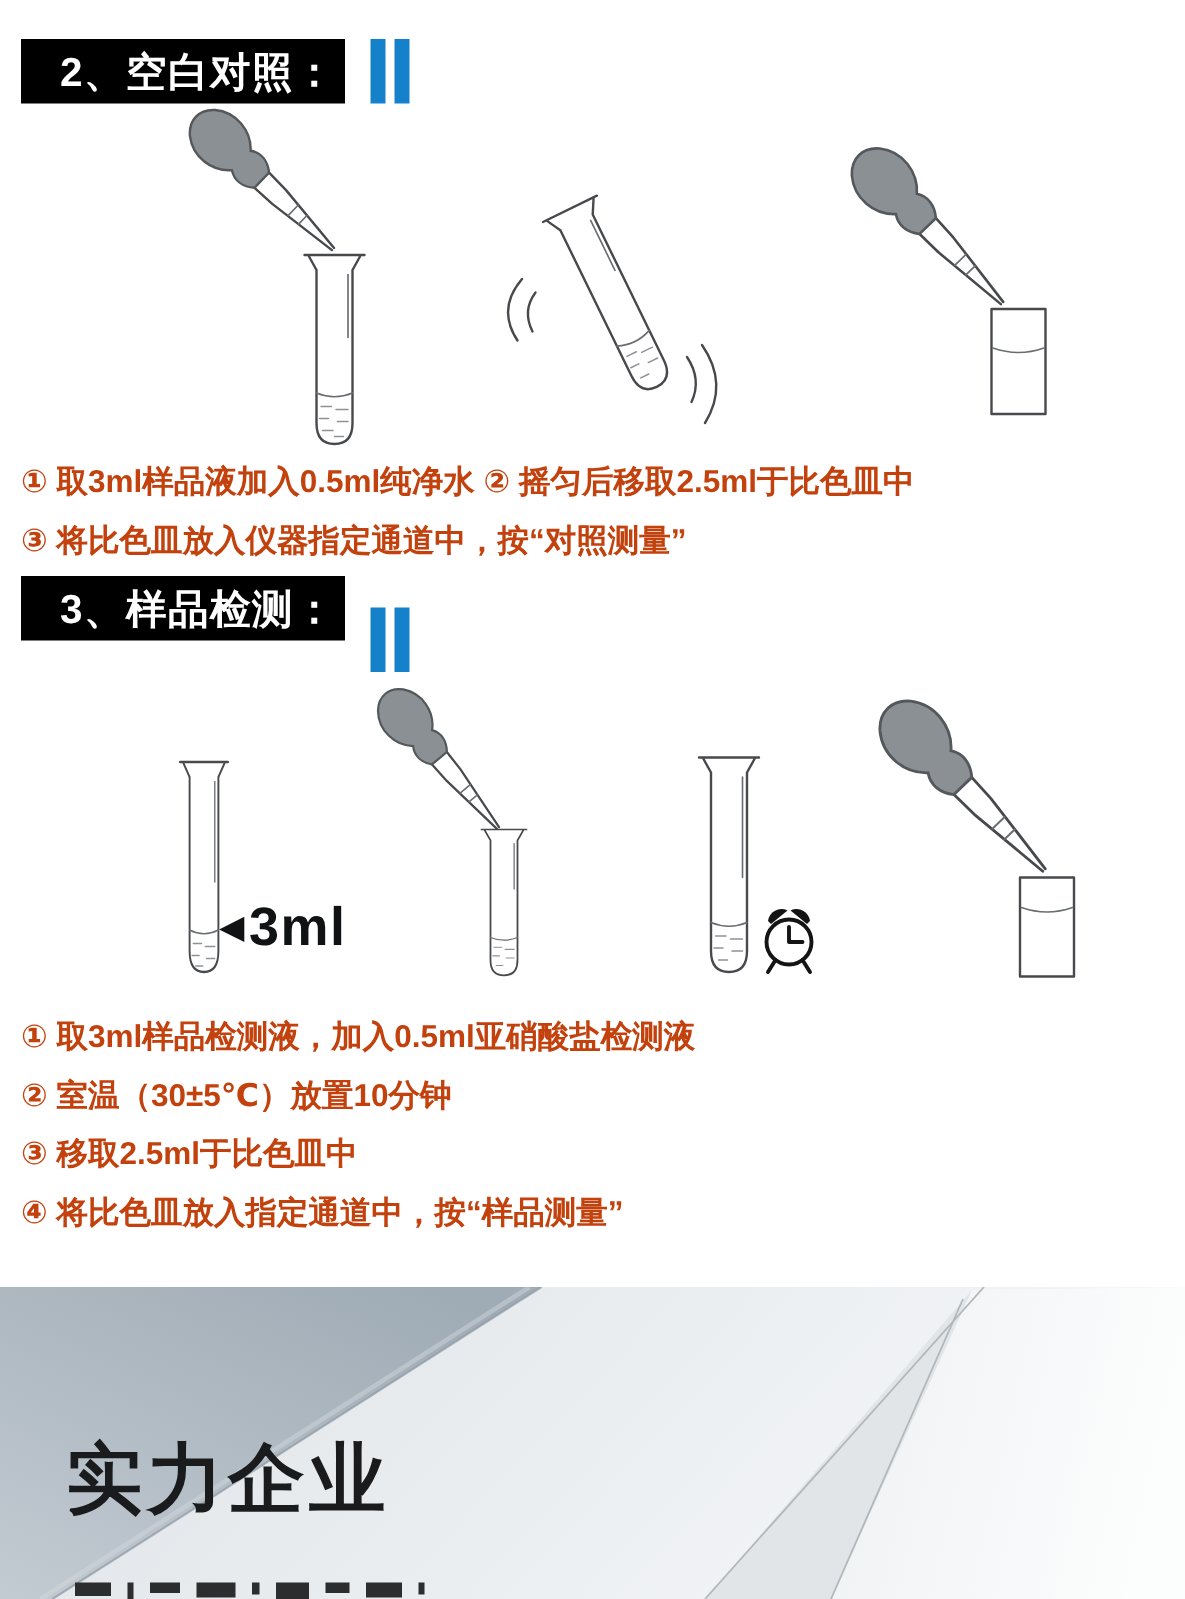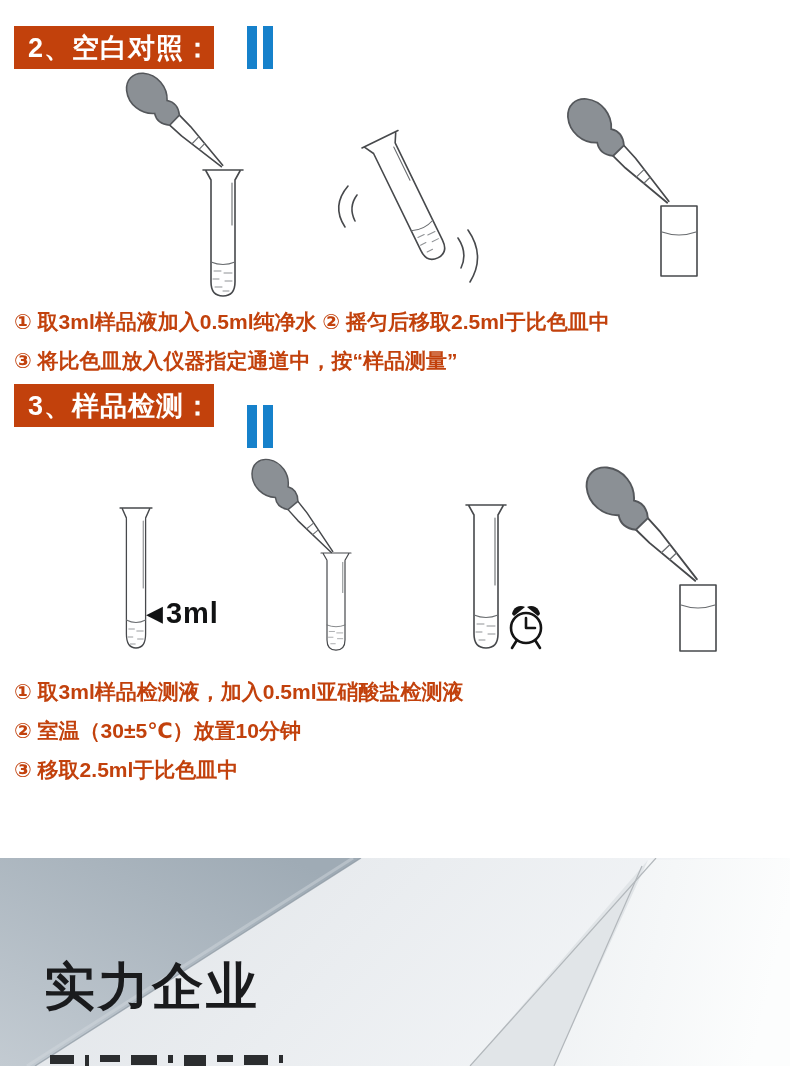--- a/index.html
+++ b/index.html
@@ -1,38 +1,38 @@
 <!DOCTYPE html>
 <html><head>
 <meta charset="utf-8">
 <style>
   html,body{margin:0;padding:0;background:#ffffff;}
   #page{position:relative;width:790px;height:1066px;margin:0 auto;background:#ffffff;
         overflow:hidden;font-family:"Liberation Sans","DejaVu Sans",sans-serif;}
 
-  .banner{position:absolute;left:14px;width:200px;height:43px;background:#c2410c;
+  .banner{position:absolute;left:14px;width:216px;height:43px;background:#000000;
           color:#ffffff;font-size:27px;font-weight:bold;letter-spacing:1px;
-          display:flex;align-items:center;padding-left:14px;box-sizing:border-box;}
+          display:flex;align-items:center;padding-left:26px;box-sizing:border-box;}
   .stripe{position:absolute;width:10px;height:43px;background:#1681cb;}
 
   .steps{position:absolute;left:14px;color:#c2410c;font-size:21px;font-weight:600;
          line-height:39px;white-space:nowrap;}
 
   .fig{position:absolute;}
   .ln{stroke:#47494c;stroke-width:1.6;fill:none;stroke-linecap:round;stroke-linejoin:round;}
   .thin{stroke:#6a6d70;stroke-width:1.1;fill:none;stroke-linecap:round;}
   .dash{stroke:#8f9295;stroke-width:1;fill:none;stroke-linecap:round;}
   .bulb{fill:#8b9095;stroke:#54575b;stroke-width:1.6;}
   .clockline{stroke:#141414;stroke-width:2.6;fill:none;stroke-linecap:round;}
   .clockfill{fill:#141414;stroke:none;}
 
   .volume-label{position:absolute;left:146px;top:597px;display:flex;align-items:center;
                 color:#111213;font-weight:bold;}
   .volume-label .tri{font-size:22px;margin-right:3px;}
-  .volume-label .vtext{font-size:29px;letter-spacing:1px;}
+  .volume-label .vtext{font-size:36px;letter-spacing:1px;}
 
   .hero{position:absolute;left:0;top:858px;width:790px;height:208px;overflow:hidden;}
   .hero-title{position:absolute;left:44px;top:962px;font-family:"Liberation Serif","DejaVu Serif",serif;
               font-weight:bold;font-size:51px;letter-spacing:3px;color:#1a1b1d;line-height:1;}
   .partial-tops{position:absolute;left:50px;top:1055px;display:flex;align-items:flex-start;gap:11px;}
   .partial-tops span{display:block;background:#2b2d2f;}
 </style>
 </head>
 <body>
 
@@ -80,21 +80,21 @@
     </g>
     <g transform="translate(140,120) rotate(-44) scale(1.08)">
       <path class="ln" d="M-1,0 L-6.5,-50 L-7,-66 M1,0 L6.5,-50 L7,-66"></path>
       <path class="thin" d="M-4,-28 L4,-28 M-4.8,-37 L4.8,-37"></path>
       <path class="bulb" d="M-7,-66 C-12,-72 -13,-79 -9,-85 C-19,-94 -21,-110 -12,-121 C-5,-129 5,-129 12,-121 C21,-110 19,-94 9,-85 C13,-79 12,-72 7,-66 Z"></path>
     </g>
   </svg>
 
   <div class="steps" style="top:302px;">
     <div>① 取3ml样品液加入0.5ml纯净水 ② 摇匀后移取2.5ml于比色皿中</div>
-    <div>③ 将比色皿放入仪器指定通道中，按“样品测量”</div>
+    <div>③ 将比色皿放入仪器指定通道中，按“对照测量”</div>
   </div>
 
   <div class="banner" style="top:384px;">3、样品检测：</div>
   <div class="stripe" style="left:247px;top:405px;"></div>
   <div class="stripe" style="left:263px;top:405px;"></div>
 
   <svg class="fig" style="left:110px;top:500px;" width="140" height="155" viewBox="0 0 140 155">
     <g transform="translate(10,8) scale(0.8,1)">
       <path class="ln" d="M0,0 H40 M3,1 L8,10 M37,1 L32,10 M8,10 V126 Q8,140 20,140 Q32,140 32,126 V10"></path>
       <path class="thin" d="M29,13 V80"></path>
@@ -146,20 +146,21 @@
       <path class="ln" d="M-1,0 L-6.5,-50 L-7,-66 M1,0 L6.5,-50 L7,-66"></path>
       <path class="thin" d="M-4,-28 L4,-28 M-4.8,-37 L4.8,-37"></path>
       <path class="bulb" d="M-7,-66 C-12,-72 -13,-79 -9,-85 C-19,-94 -21,-110 -12,-121 C-5,-129 5,-129 12,-121 C21,-110 19,-94 9,-85 C13,-79 12,-72 7,-66 Z"></path>
     </g>
   </svg>
 
   <div class="steps" style="top:656px;margin-top:16px;">
     <div>① 取3ml样品检测液，加入0.5ml亚硝酸盐检测液</div>
     <div>② 室温（30±5℃）放置10分钟</div>
     <div>③ 移取2.5ml于比色皿中</div>
+    <div>④ 将比色皿放入指定通道中，按“样品测量”</div>
   </div>
 
   <svg class="hero" width="790" height="208" viewBox="0 0 790 208">
     <defs>
       <linearGradient id="heroBase" x1="0" y1="0" x2="1" y2="0.25">
         <stop offset="0" stop-color="#dfe3e7"></stop>
           <stop offset="1" stop-color="#f4f6f8"></stop>
       </linearGradient>
       <linearGradient id="heroDark" x1="0.8" y1="0" x2="0" y2="1">
         <stop offset="0" stop-color="#9fabb5"></stop>

